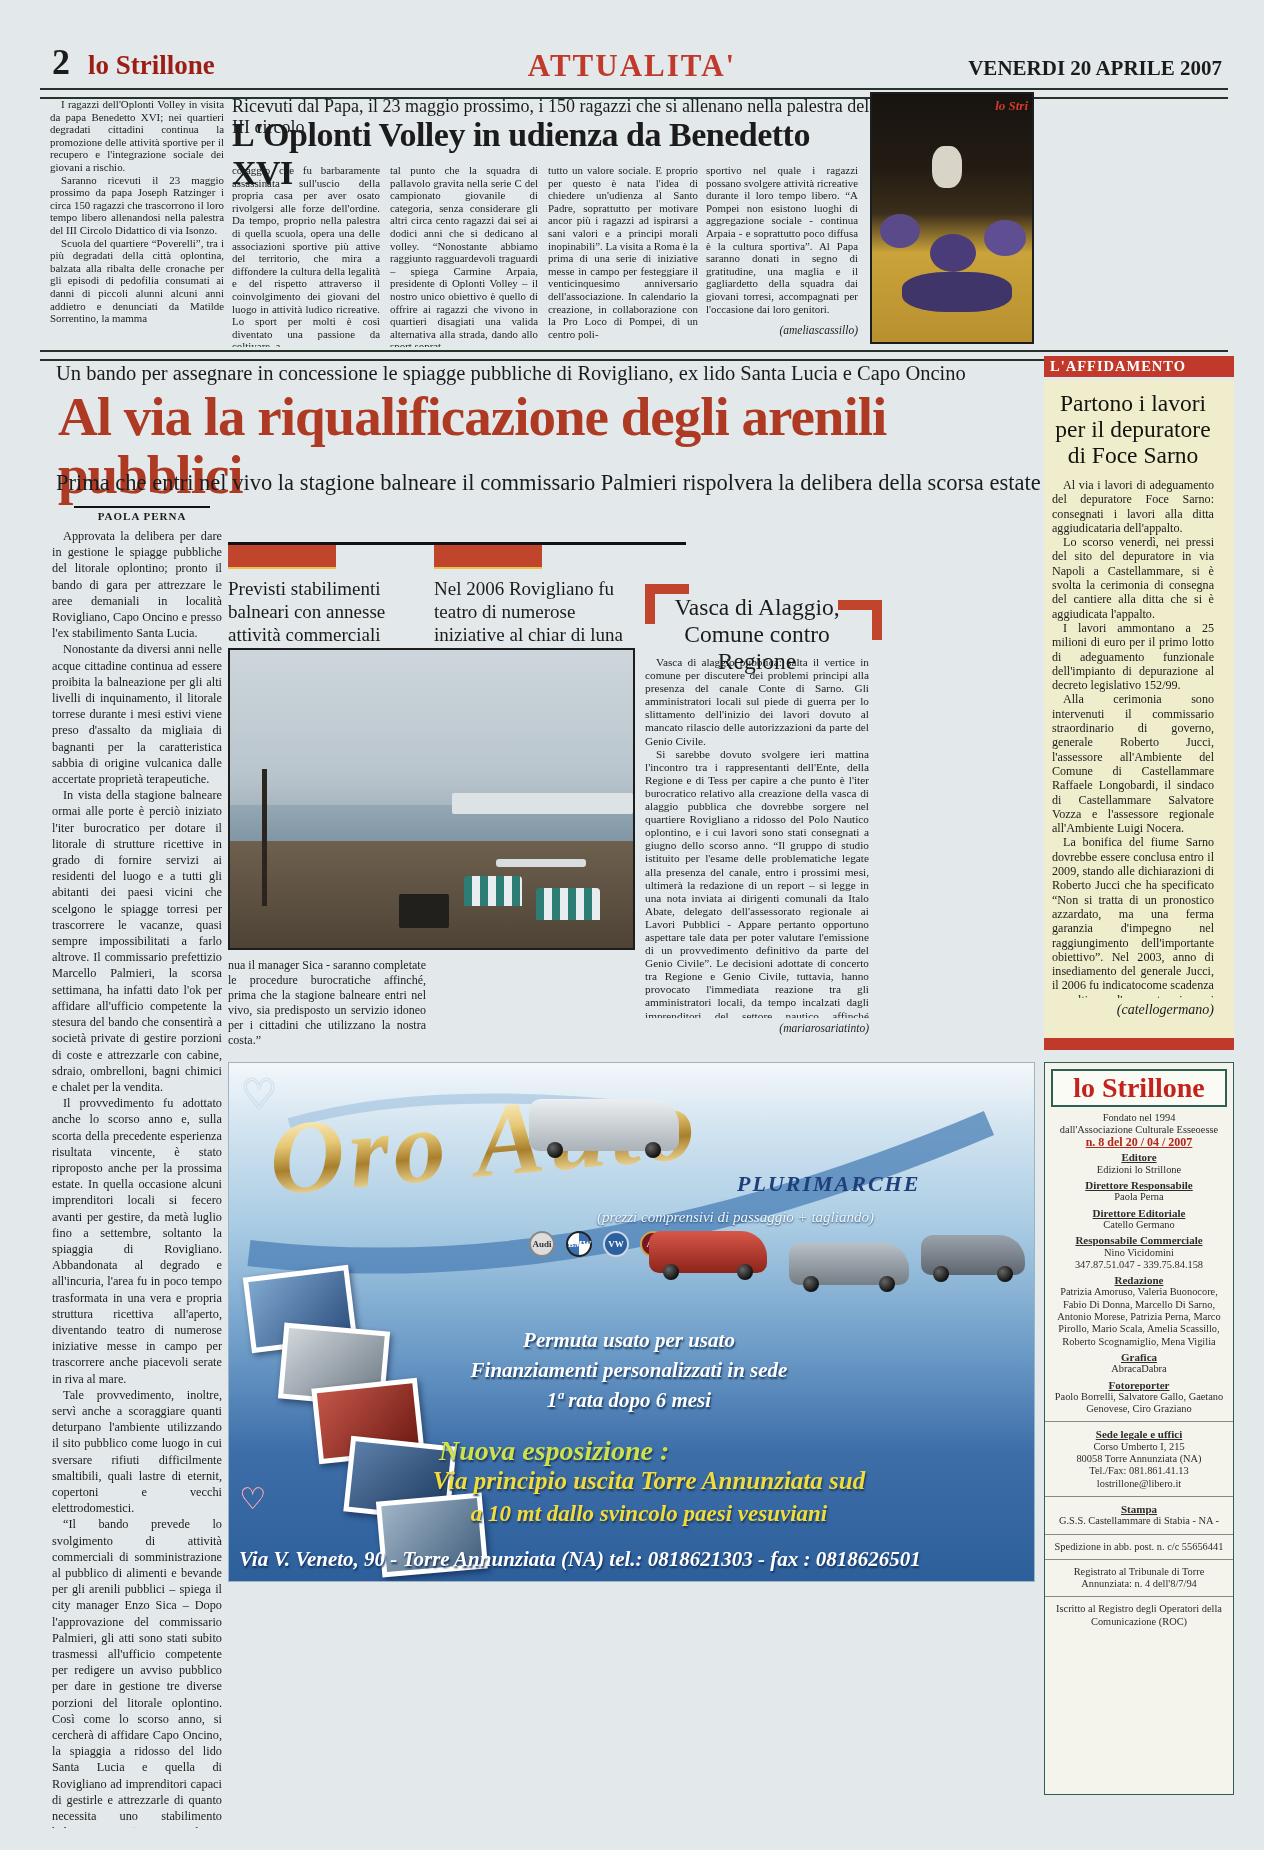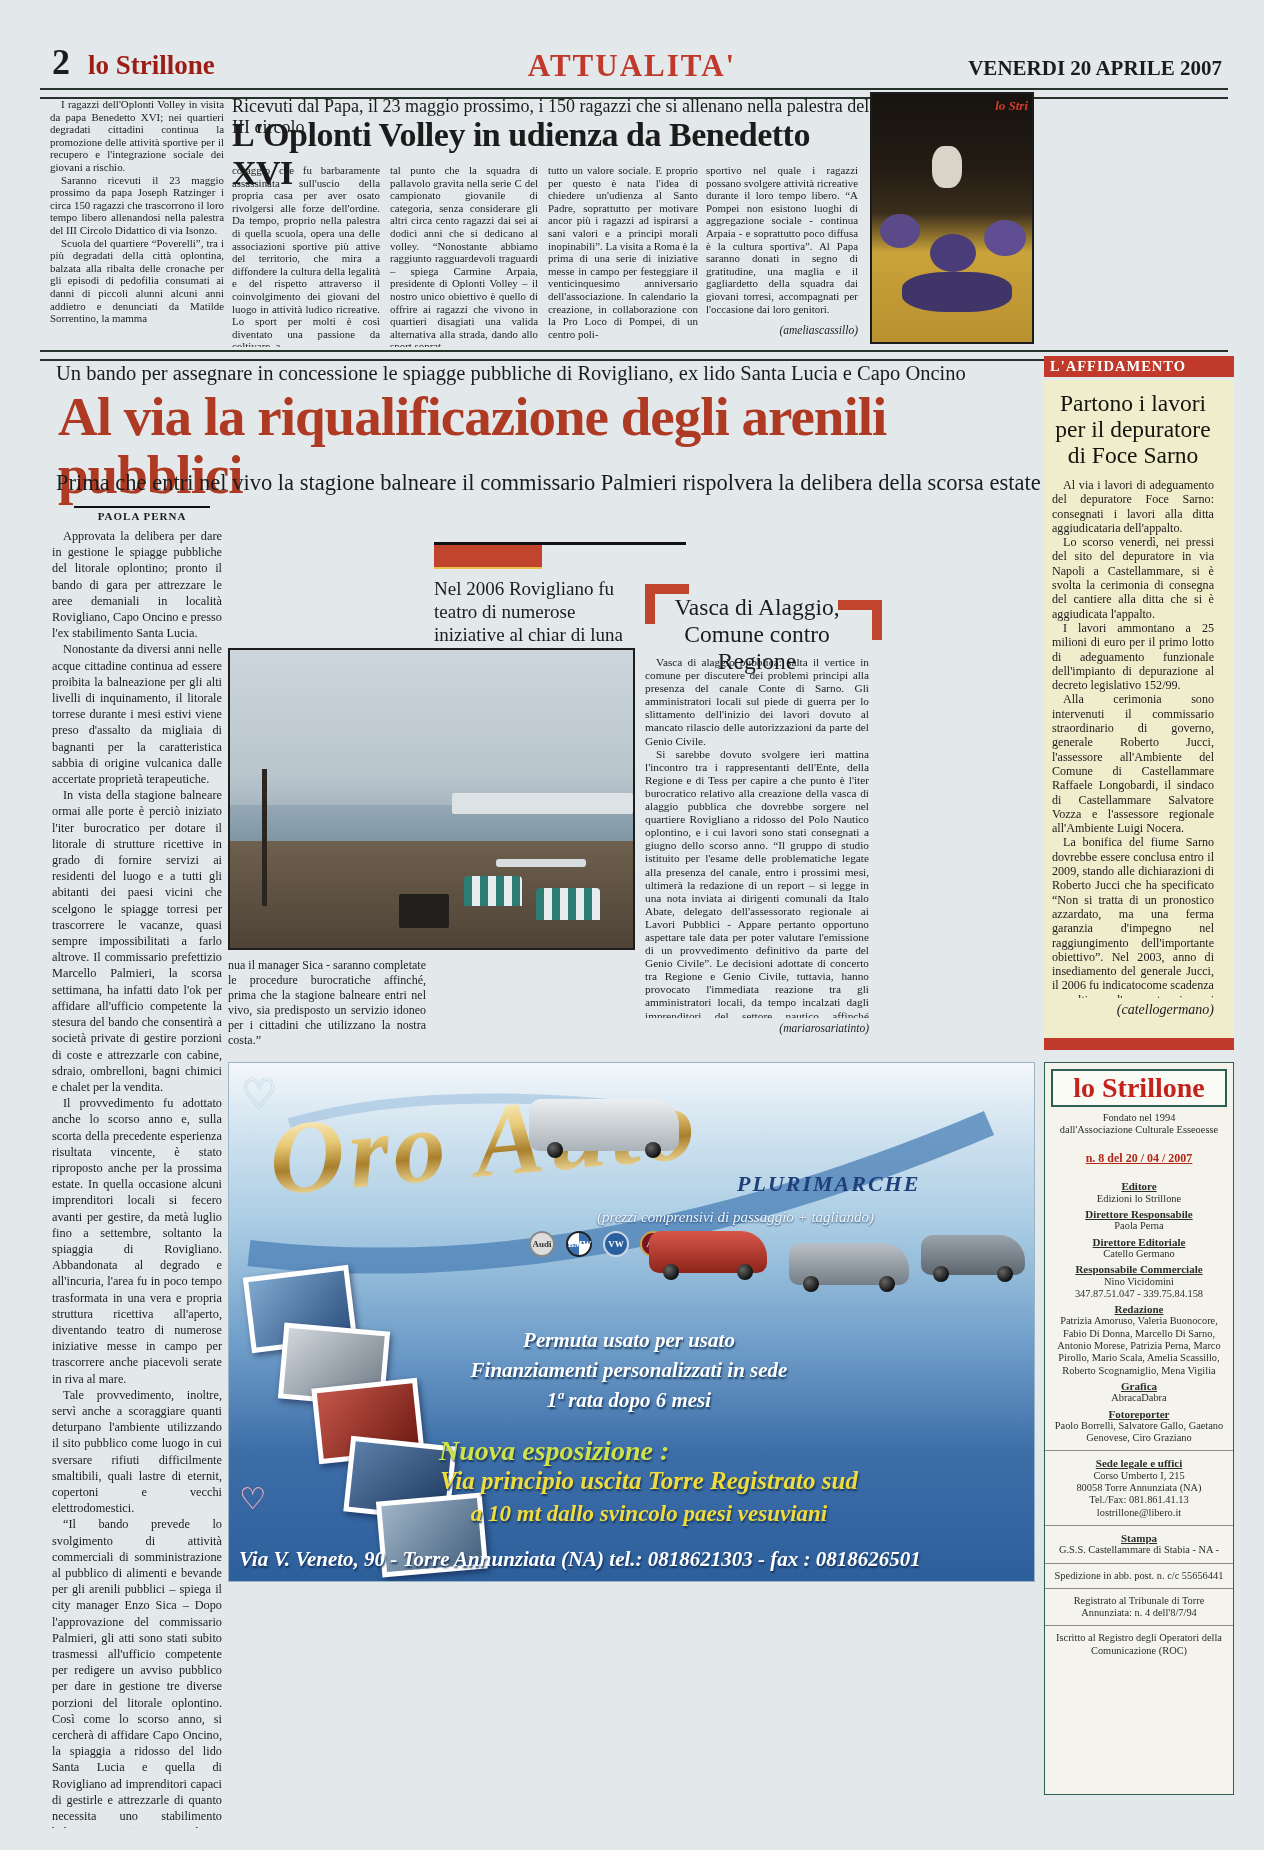--- a/index.html
+++ b/index.html
@@ -37,21 +37,21 @@
   .aff-box{background:#efedcb;padding:10px 20px 6px 8px;box-sizing:border-box;}
   .aff-h{font-size:23.5px;line-height:26px;text-align:center;color:#14140f;}
   .aff-body{font-size:12.1px;line-height:14.3px;overflow:hidden;}
   .aff-bar2{background:#c0392b;height:12px;}
   
   .colo{border:1.5px solid #2f5f52;background:#f4f4ec;box-sizing:border-box;padding:6px;font-size:10.4px;
         line-height:12.3px;text-align:center;color:#2c2c2c;overflow:hidden;}
   .colo .title{border:2.5px solid #2f5f52;background:#fbfbf6;color:#c4231d;font-size:28px;font-weight:bold;
         line-height:1.2;margin-bottom:5px;}
   .colo .hd{font-weight:bold;text-decoration:underline;font-size:11px;margin-top:3px;}
-  .colo .red{color:#b3261a;font-weight:bold;text-decoration:underline;font-size:12px;margin:16px 0;text-align:center;}
+  .colo .red{color:#b3261a;font-weight:bold;text-decoration:underline;font-size:12px;margin:0 0;text-align:center;}
   .colo .div{border-top:1px solid #8a8a80;margin:6px -6px;}
   
   .ad{background:linear-gradient(#f3f7fa 0%,#cfe2ef 14%,#a8cbe3 32%,#6d9cc8 55%,#3d6ea8 75%,#2d5f9b 100%);
       overflow:hidden;border:1px solid #9db4c4;box-sizing:border-box;}
   .ad-brand{font-size:104px;font-weight:bold;font-style:italic;letter-spacing:4px;
       background:linear-gradient(#fdf3cf 8%,#e7c976 38%,#a97f2c 62%,#e9d391 86%);
       -webkit-background-clip:text;background-clip:text;color:transparent;line-height:1;
       text-shadow:none;transform:rotate(-5deg);}
   .ad-pluri{font-size:22px;font-weight:bold;font-style:italic;color:#1e3f7a;letter-spacing:2px;}
   .ad-price{font-size:15px;font-style:italic;color:#f2f7fd;text-shadow:0 1px 2px #1e3f6a;}
@@ -115,20 +115,25 @@
 
   <div class="abs maincol jt bt" style="left:52px;top:528px;width:170px;height:1300px;">
     <p>Approvata la delibera per dare in gestione le spiagge pubbliche del litorale oplontino; pronto il bando di gara per attrezzare le aree demaniali in località Rovigliano, Capo Oncino e presso l'ex stabilimento Santa Lucia.</p>
     <p>Nonostante da diversi anni nelle acque cittadine continua ad essere proibita la balneazione per gli alti livelli di inquinamento, il litorale torrese durante i mesi estivi viene preso d'assalto da migliaia di bagnanti per la caratteristica sabbia di origine vulcanica dalle accertate proprietà terapeutiche.</p>
     <p>In vista della stagione balneare ormai alle porte è perciò iniziato l'iter burocratico per dotare il litorale di strutture ricettive in grado di fornire servizi ai residenti del luogo e a tutti gli abitanti dei paesi vicini che scelgono le spiagge torresi per trascorrere le vacanze, quasi sempre impossibilitati a farlo altrove. Il commissario prefettizio Marcello Palmieri, la scorsa settimana, ha infatti dato l'ok per affidare all'ufficio competente la stesura del bando che consentirà a società private di gestire porzioni di coste e attrezzarle con cabine, sdraio, ombrelloni, bagni chimici e chalet per la vendita.</p>
     <p>Il provvedimento fu adottato anche lo scorso anno e, sulla scorta della precedente esperienza risultata vincente, è stato riproposto anche per la prossima estate. In quella occasione alcuni imprenditori locali si fecero avanti per gestire, da metà luglio fino a settembre, soltanto la spiaggia di Rovigliano. Abbandonata al degrado e all'incuria, l'area fu in poco tempo trasformata in una vera e propria struttura ricettiva all'aperto, diventando teatro di numerose iniziative messe in campo per trascorrere anche piacevoli serate in riva al mare.</p>
     <p>Tale provvedimento, inoltre, servì anche a scoraggiare quanti deturpano l'ambiente utilizzando il sito pubblico come luogo in cui sversare rifiuti difficilmente smaltibili, quali lastre di eternit, copertoni e vecchi elettrodomestici.</p>
     <p>“Il bando prevede lo svolgimento di attività commerciali di somministrazione al pubblico di alimenti e bevande per gli arenili pubblici – spiega il city manager Enzo Sica – Dopo l'approvazione del commissario Palmieri, gli atti sono stati subito trasmessi all'ufficio competente per redigere un avviso pubblico per dare in gestione tre diverse porzioni del litorale oplontino. Così come lo scorso anno, si cercherà di affidare Capo Oncino, la spiaggia a ridosso del lido Santa Lucia e quella di Rovigliano ad imprenditori capaci di gestirle e attrezzarle di quanto necessita uno stabilimento balneare”. “Entro alcune settimane – conti-</p>
   </div>
 
+  <div class="abs" style="left:228px;top:542px;width:252px;">
+    <div class="subhead-line"></div>
+    <div class="subhead-tab" style="width:108px;"></div>
+    <div class="subhead-text" style="margin-top:8px;width:200px;">Previsti stabilimenti balneari con annesse attività commerciali</div>
+  </div>
 
   <div class="abs" style="left:434px;top:542px;width:252px;">
     <div class="subhead-line"></div>
     <div class="subhead-tab" style="width:108px;"></div>
     <div class="subhead-text" style="margin-top:8px;width:205px;">Nel 2006 Rovigliano fu teatro di numerose iniziative al chiar di luna</div>
   </div>
 
   <div class="abs photoframe" style="left:228px;top:648px;width:407px;height:302px;">
     <div class="abs" style="left:0;top:0;width:100%;height:52%;background:linear-gradient(#cdd6dc,#b9c5cd 80%,#a9b7c1);"></div>
     <div class="abs" style="left:0;top:52%;width:100%;height:14%;background:linear-gradient(#93a7b4,#7e94a3);"></div>
@@ -245,19 +250,19 @@
       </div>
     <div class="abs" style="left:10px;top:418px;font-size:30px;color:#f3c6d2;text-shadow:0 0 2px #a05070;">♡</div>
 
     <div class="abs ad-offer" style="left:210px;top:262px;width:380px;">
       <div>Permuta usato per usato</div>
       <div>Finanziamenti personalizzati in sede</div>
       <div>1ª rata dopo 6 mesi</div>
     </div>
 
     <div class="abs ad-expo1" style="left:210px;top:372px;width:420px;">Nuova esposizione :</div>
-    <div class="abs ad-expo2" style="left:190px;top:404px;width:460px;">Via principio uscita Torre Registrato sud</div>
+    <div class="abs ad-expo2" style="left:190px;top:404px;width:460px;">Via principio uscita Torre Annunziata sud</div>
     <div class="abs ad-expo2" style="left:190px;top:438px;width:460px;font-size:23px;">a 10 mt dallo svincolo paesi vesuviani</div>
 
     <div class="abs ad-addr" style="left:10px;top:484px;width:790px;">Via V. Veneto, 90 - Torre Annunziata (NA) tel.: 0818621303 - fax : 0818626501</div>
   </div>
 
 </div>
 
 </body></html>

